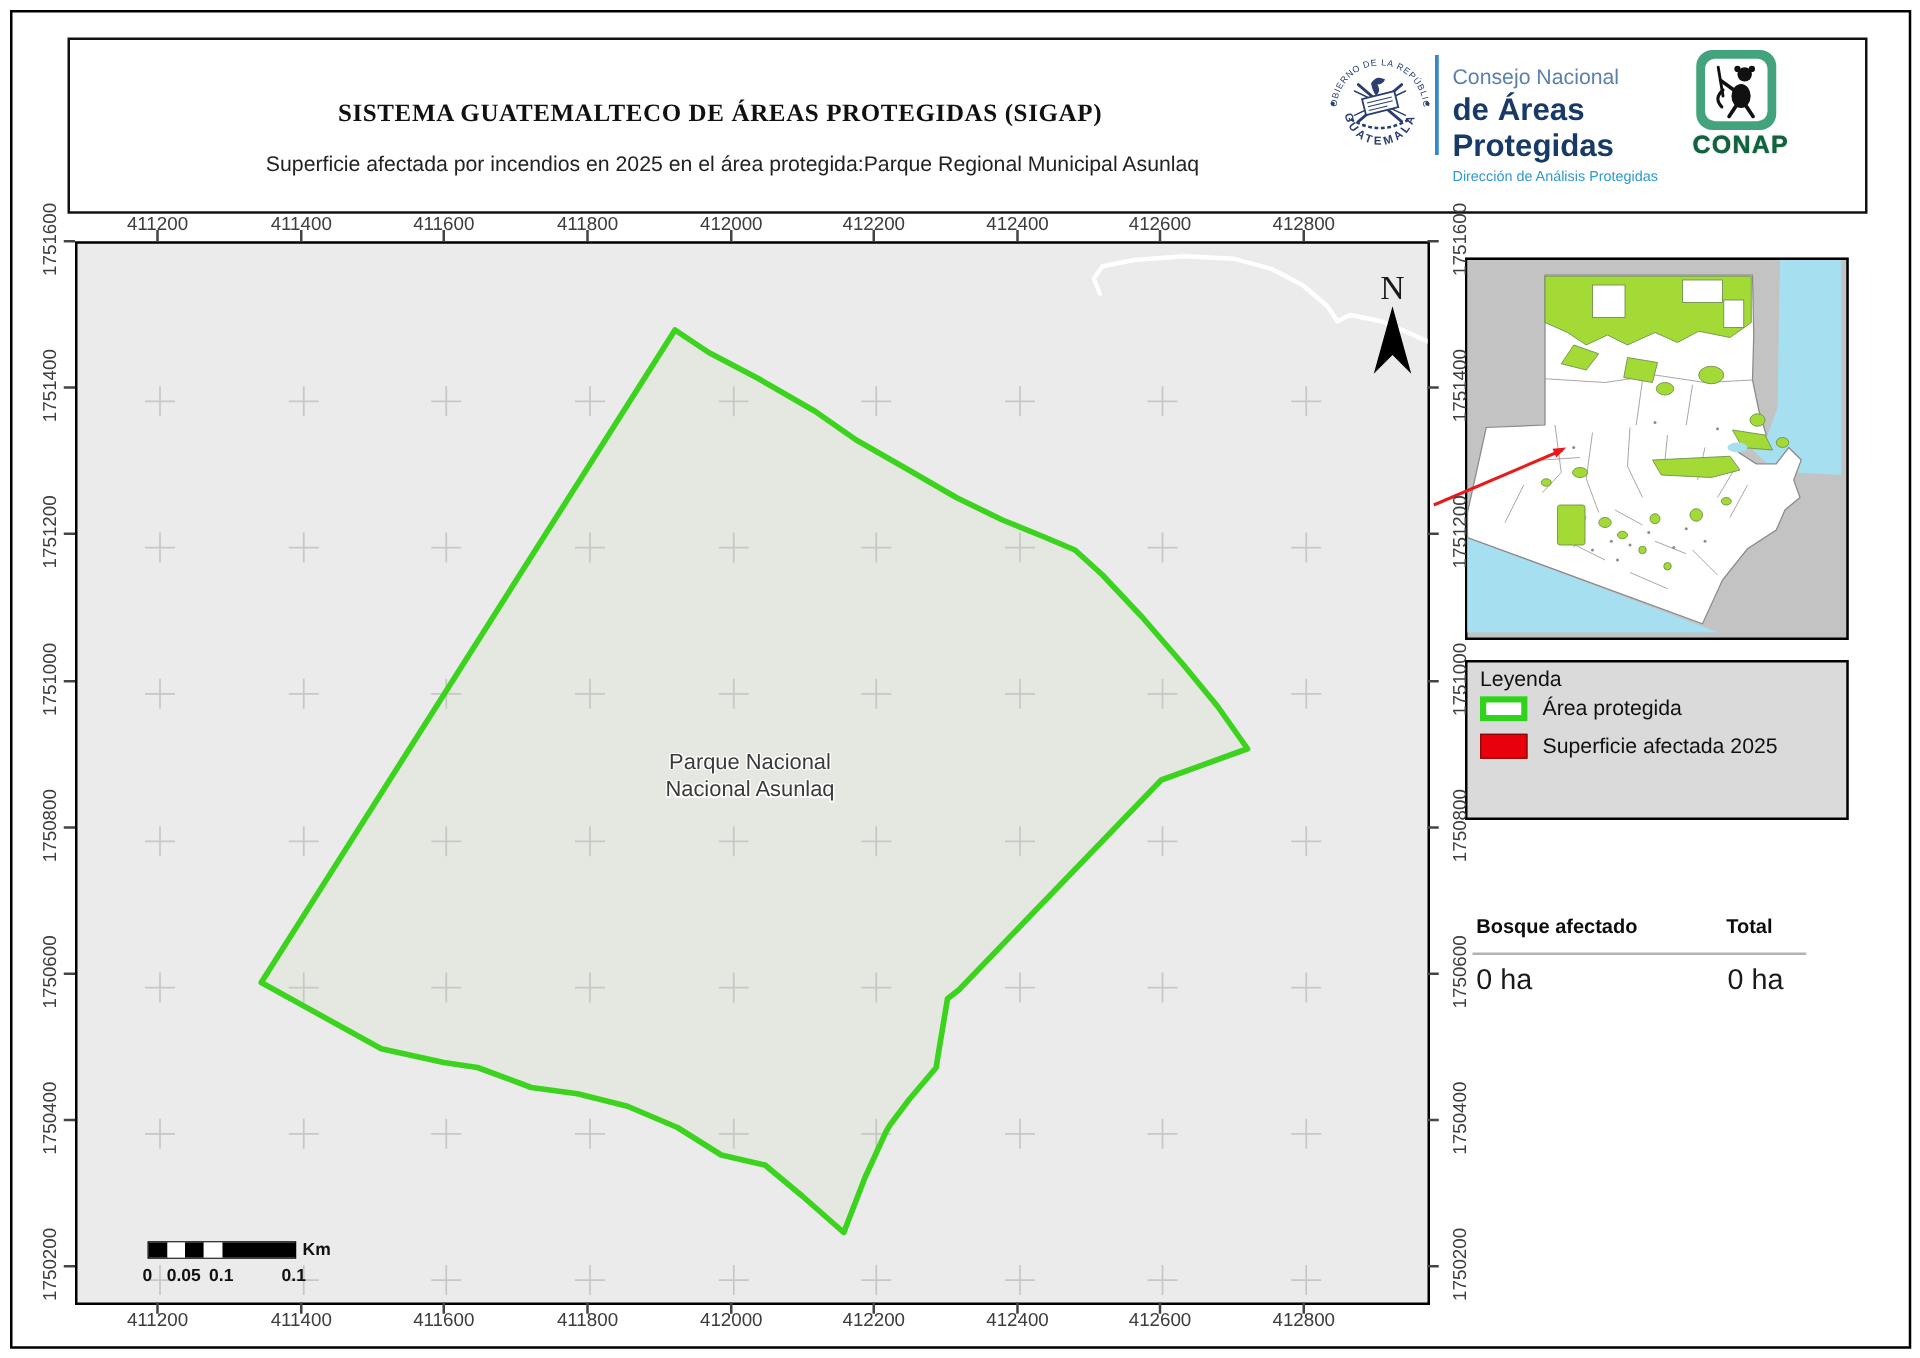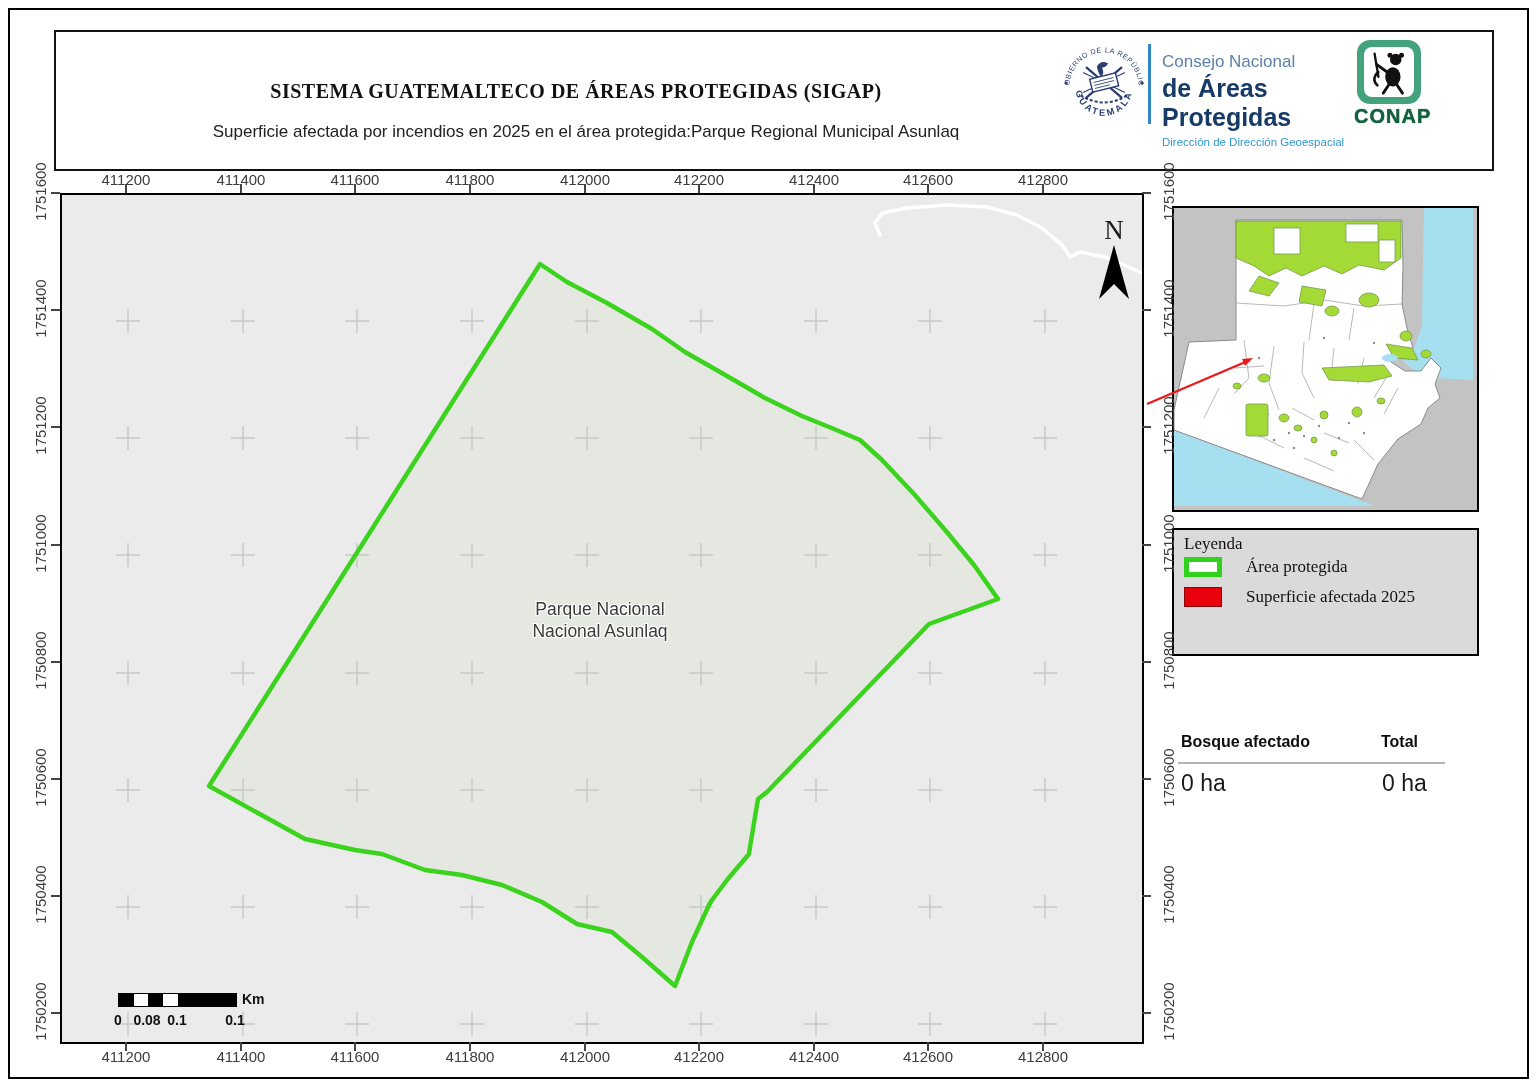--- a/index.html
+++ b/index.html
@@ -30,27 +30,27 @@
   .tick{position:absolute;background:#444;}
   .area-label{position:absolute;left:500px;top:598px;width:200px;text-align:center;font-size:17.5px;color:#3a3a3a;
               line-height:22px;text-shadow:-1px -1px 0 #fff,1px -1px 0 #fff,-1px 1px 0 #fff,1px 1px 0 #fff,0 0 2px #fff;}
   
   .scalebar{position:absolute;left:118px;top:993px;width:117px;height:12px;border:1px solid #000;display:flex;}
   .scalebar div{height:100%;}
   .sb-km{position:absolute;left:242px;top:991px;font-size:14px;font-weight:bold;color:#111;}
   .sb-num{position:absolute;top:1012px;width:40px;text-align:center;font-size:14px;font-weight:bold;color:#111;}
   
   .overview-box{position:absolute;left:1172px;top:206px;width:303px;height:302px;border:2px solid #000;background:#c3c3c3;}
-  .legend-box{position:absolute;left:1172px;top:528px;width:303px;height:124px;border:2px solid #000;background:#dadada;font-family:Liberation Serif, serif;}
+  .legend-box{position:absolute;left:1172px;top:528px;width:303px;height:124px;border:2px solid #000;background:#dadada;}
   .legend-title{position:absolute;left:10px;top:4px;font-size:17px;color:#111;}
   .legend-item{position:absolute;left:10px;height:22px;}
   .legend-swatch{position:absolute;left:0;top:0;width:38px;height:20px;box-sizing:border-box;}
   .sw-outline{background:#fff;border:5px solid #30d21c;}
   .sw-fill{background:#e8000c;border:1px solid #8d0505;}
-  .legend-label{position:absolute;left:50px;top:0;font-size:17px;white-space:nowrap;color:#111;margin-left:12px;}
+  .legend-label{position:absolute;left:50px;top:0;font-size:17px;white-space:nowrap;color:#111;}
   .stats-h{position:absolute;top:733px;font-size:16px;font-weight:bold;color:#0d0d0d;white-space:nowrap;}
   .stats-line{position:absolute;left:1178px;top:762px;width:267px;height:2px;background:#b3b3b3;}
   .stats-v{position:absolute;top:770px;font-size:23px;color:#1a1a1a;white-space:nowrap;}
   .info-box{position:absolute;left:1172px;top:931px;width:303px;height:108px;border:2px solid #000;background:#dadada;
             box-sizing:border-box;padding:8px 10px;font-size:15.5px;line-height:20px;color:#111;}
 </style>
 </head>
 <body>
 
 <div class="page">
@@ -90,21 +90,21 @@
     </g>
     <path d="M38,30 q4,-7 11,-3 q-2,4 -6,4 q3,5 -1,9 q-3,-4 -4,-10 z" fill="#2b3e72"></path>
     <path d="M22,58 Q45,72 68,58" fill="none" stroke="#2b3e72" stroke-width="2" stroke-dasharray="3,2"></path>
   </svg>
 
   <div class="logo-divider"></div>
 
   <div class="consejo">
     <div class="l1">Consejo Nacional</div>
     <div class="l2">de Áreas Protegidas</div>
-    <div class="l3">Dirección de Dirección Geoespacial</div>
+    <div class="l3">Dirección de Análisis Protegidas</div>
   </div>
 
   <div class="conap">
     <div class="conap-badge">
       <div class="inner"></div>
       <svg viewBox="0 0 52 52" style="position:absolute;left:7px;top:7px;width:50px;height:50px;">
         <path d="M14,40 q-7,-7 1,-14" fill="none" stroke="#111" stroke-width="2.6" stroke-linecap="round"></path>
         <line x1="11" y1="7" x2="15" y2="31" stroke="#111" stroke-width="2.4" stroke-linecap="round"></line>
         <ellipse cx="30" cy="31" rx="8" ry="10" fill="#111"></ellipse>
         <circle cx="33" cy="13" r="6" fill="#111"></circle>
@@ -135,21 +135,21 @@
 
   <div class="scalebar">
     <div style="width:14.7px;background:#000;"></div>
     <div style="width:14.7px;background:#fff;"></div>
     <div style="width:14.6px;background:#000;"></div>
     <div style="width:14.7px;background:#fff;"></div>
     <div style="width:58.3px;background:#000;"></div>
   </div>
   <div class="sb-km">Km</div>
   <div class="sb-num" style="left:98px;">0</div>
-  <div class="sb-num" style="left:127px;">0.08</div>
+  <div class="sb-num" style="left:127px;">0.05</div>
   <div class="sb-num" style="left:157px;">0.1</div>
   <div class="sb-num" style="left:215px;">0.1</div>
 
   <div class="overview-box">
     <svg width="299" height="298" viewBox="0 0 299 298" style="overflow:visible">
       <rect x="0" y="0" width="299" height="298" fill="#c3c3c3"></rect>
       <polygon points="0,222 201,298 0,298" fill="#a6dff0"></polygon>
       <path d="M250,0 L299,0 L299,172 L262,170 L240,163 L228,152 L238,146 L248,118 L249,55 Z" fill="#a6dff0"></path>
       <path d="M62,12 L228,12 L229,60 L228,96 L233,120 L239,140 L228,148 L217,154 L231,163 L247,163 L257,150 L267,160 L261,176 L266,190 L254,200 L247,216 L224,231 L204,256 L188,291 L0,222 L0,202 L15,134 L62,132 Z" fill="#ffffff" stroke="#8a8a8a" stroke-width="1"></path>
       <g stroke="#9a9a9a" stroke-width="0.7" fill="none">

